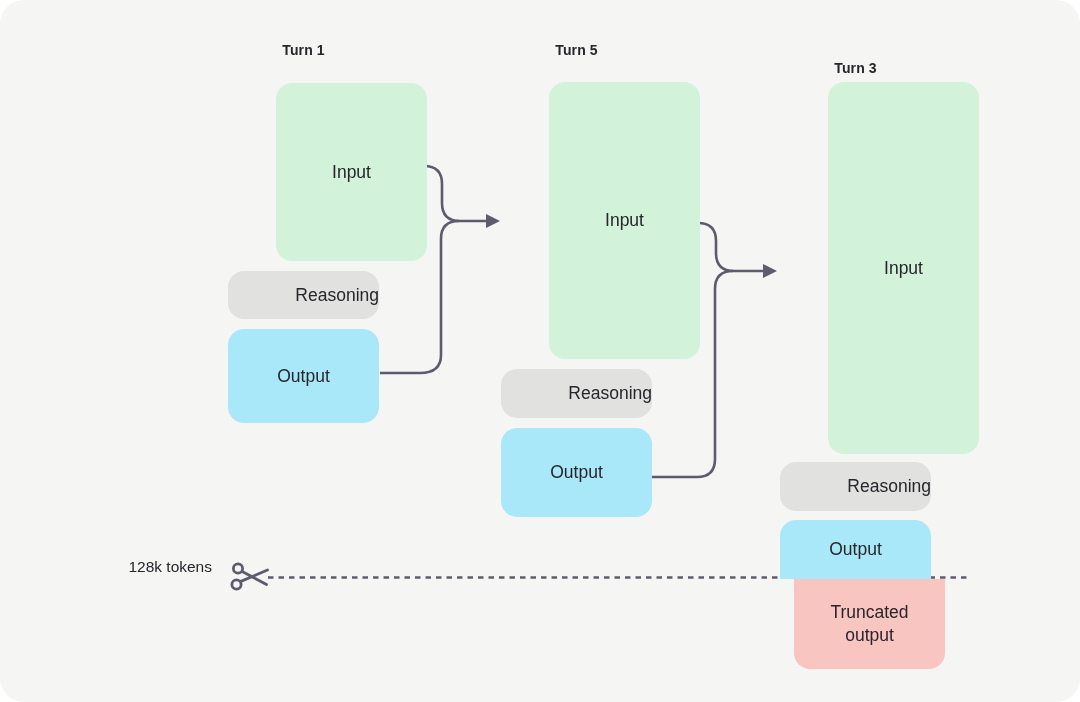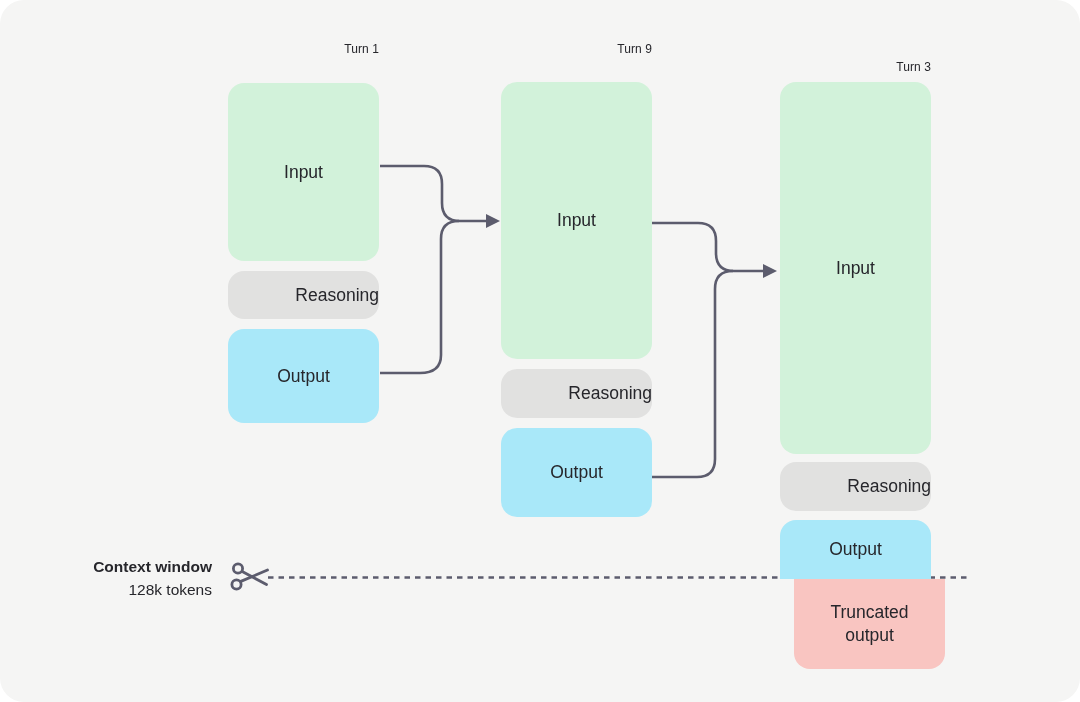--- a/index.html
+++ b/index.html
@@ -12,38 +12,38 @@
     position: relative;
     width: 1080px;
     height: 702px;
     background: var(--color-background, #f5f5f4);
     border-radius: 24px;
     overflow: hidden;
   }
   .turn-header {
     position: absolute;
     height: 20px;
-    text-align: right;
-    font-size: 12px;
-    font-weight: 400;
+    text-align: center;
+    font-size: 14px;
+    font-weight: 700;
     color: var(--color-text, #26262b);
     letter-spacing: 0.1px;
   }
   .box {
     position: absolute;
     display: flex;
     align-items: center;
     justify-content: center;
     text-align: center;
     border-radius: 16px;
     font-size: 17.5px;
     color: var(--color-text, #26262b);
     line-height: 1.3;
   }
-  .box-input     { background: var(--color-input, #d2f2da); }
+  .box-input     { background: var(--color-input, #d2f2da); margin-left: 48px; }
   .box-reasoning { background: var(--color-reasoning, #e1e1e0); justify-content: flex-end; }
   .box-output    { background: var(--color-output, #a9e8f9); }
   .box-output-cut {
     background: var(--color-output, #a9e8f9);
     border-radius: 16px 16px 0 0;
   }
   .box-truncated {
     background: var(--color-truncated, #f9c5c1);
     border-radius: 0 0 16px 16px;
   }
@@ -95,21 +95,21 @@
     </g>
 
     <g stroke="var(--color-arrow, #5c5c6d)" fill="none" stroke-width="2.6">
       <path d="M 652 223 H 698 Q 716 223 716 241 V 253 Q 716 271 734 271 H 764"></path>
       <path d="M 652 477 H 697 Q 715 477 715 459 V 289 Q 715 271 733 271"></path>
       <polygon points="763,264 777,271 763,278" fill="var(--color-arrow, #5c5c6d)" stroke="none"></polygon>
     </g>
   </svg>
 
   <div class="turn-header col1" style="top:42px;">Turn 1</div>
-  <div class="turn-header col2" style="top:42px;">Turn 9</div>
+  <div class="turn-header col2" style="top:42px;">Turn 5</div>
   <div class="turn-header col3" style="top:60px;">Turn 3</div>
 
   <div class="box box-input col1" style="top:83px; height:178px;">
     <span class="label-wrap">Input</span>
   </div>
   <div class="box box-reasoning col1" style="top:271px; height:48px;">
     <span class="label-wrap">Reasoning</span>
   </div>
   <div class="box box-output col1" style="top:329px; height:94px;">
     <span class="label-wrap">Output</span>
@@ -132,17 +132,16 @@
     <span class="label-wrap">Reasoning</span>
   </div>
   <div class="box box-output-cut col3" style="top:520px; height:59px;">
     <span class="label-wrap">Output</span>
   </div>
   <div class="box box-truncated col3" style="top:579px; height:90px;margin-left:14px;">
     <span class="label-wrap">Truncated output</span>
   </div>
 
   <div id="context-label">
-    <div class="cw-title">Context window</div>
     <div class="cw-subtitle">128k tokens</div>
   </div>
 
 </div>
 
 </body></html>

